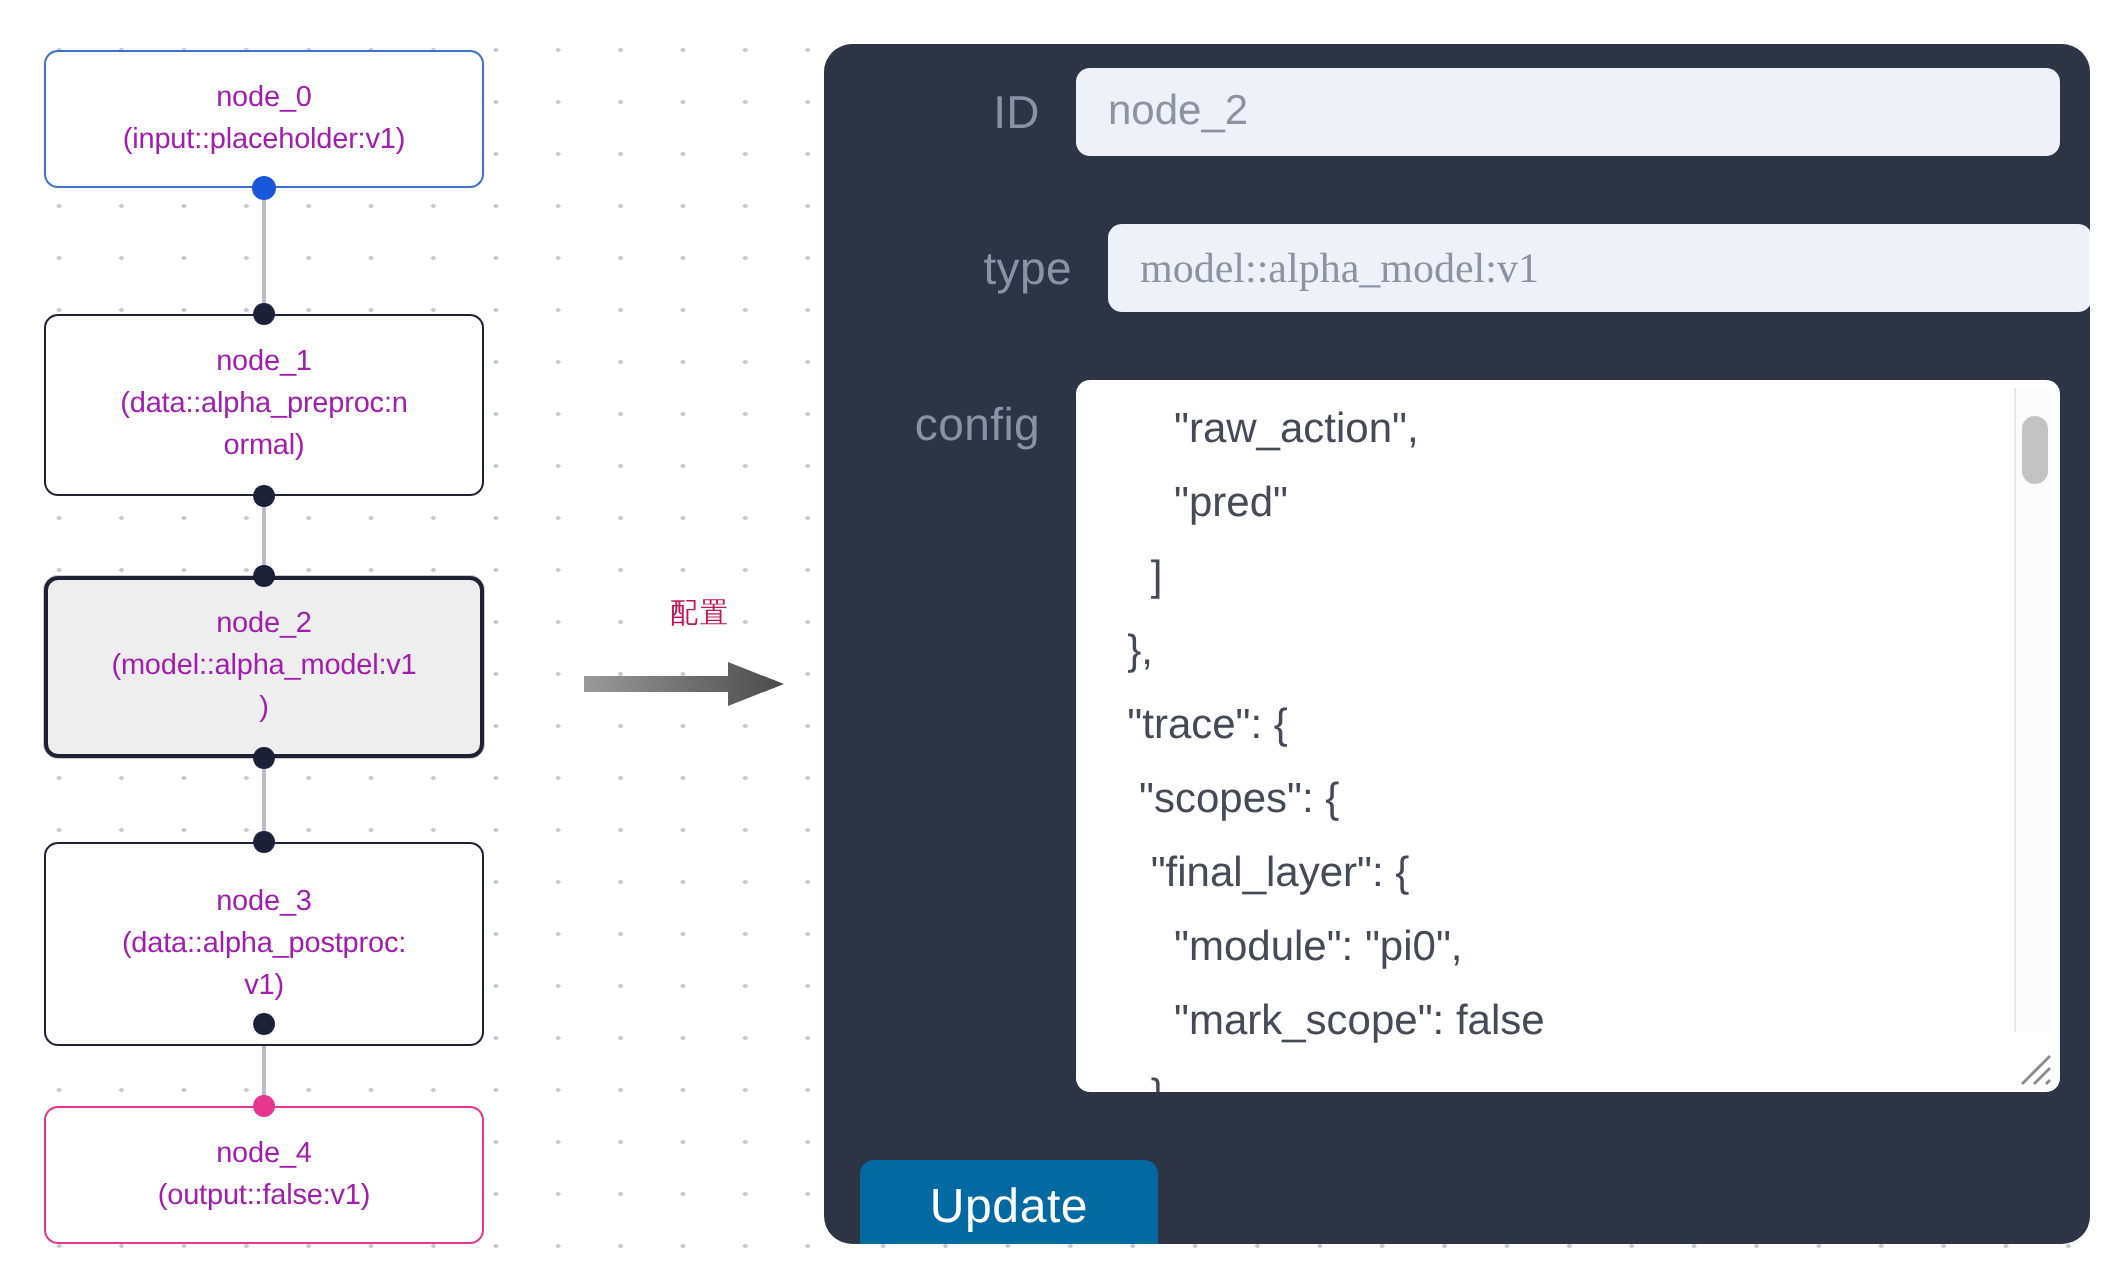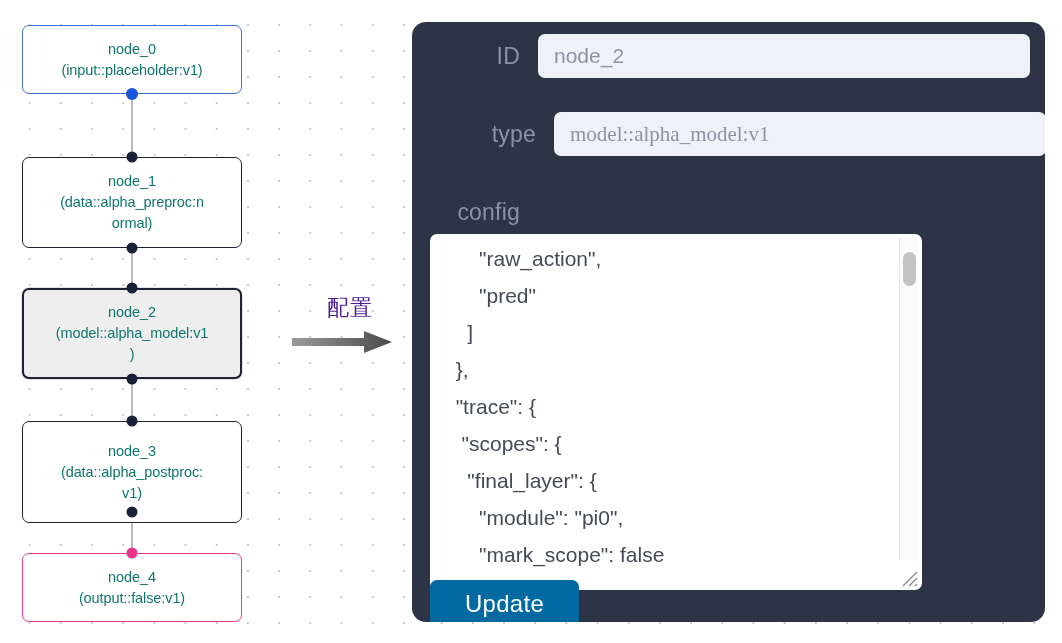--- a/index.html
+++ b/index.html
@@ -48,21 +48,21 @@
     box-sizing: border-box;
     background: #ffffff;
     border: 1.6px solid #1f2233;
     border-radius: 7px;
     display: flex;
     align-items: center;
     justify-content: center;
     text-align: center;
     font-size: 14.5px;
     line-height: 21px;
-    color: #0f766e;
+    color: #a21caf;
     padding: 4px 12px;
     letter-spacing: -0.1px;
   }
   .node.is-input   { border-color: #3f6fd1; }
   .node.is-output  { border-color: #e8368f; }
   .node.is-selected{
     background: #eeeeee;
     border-color: #1f2233;
     border-width: 2.2px;
     box-shadow: 0 0 0 0.5px rgba(31,34,51,0.25);
@@ -87,25 +87,25 @@
 
   
   #annotation {
     position: absolute;
     left: 290px;
     top: 295px;
     width: 120px;
     text-align: center;
   }
   #annotation-text {
-    font-size: 22px;
-    color: #4c1d95;
+    font-size: 14px;
+    color: #be185d;
     letter-spacing: 1px;
     line-height: 26px;
-    font-family: Liberation Sans, sans-serif;
+    font-family: Liberation Mono, monospace;
   }
   #annotation-arrow {
     position: absolute;
     left: 292px;
     top: 330px;
     width: 100px;
     height: 24px;
   }
 
   
@@ -142,21 +142,21 @@
     border: none;
     border-radius: 7px;
     color: #8b93a3;
     font-size: 21px;
     font-family: "Liberation Sans", sans-serif;
     padding: 0 16px;
     outline: none;
   }
   #id-row    { left: 18px; top: 12px;  }
   #type-row  { left: 34px; top: 90px;  }
-  #config-row{ left: 18px; top: 168px; flex-direction: column; }
+  #config-row{ left: 18px; top: 168px; }
 
   #id-input   { width: 492px; height: 44px; }
   #type-input { width: 492px; height: 44px; font-family: Liberation Serif, serif; }
 
   .config-wrap {
     position: relative;
     width: 492px;
     height: 356px;
   }
   #config-textarea {

